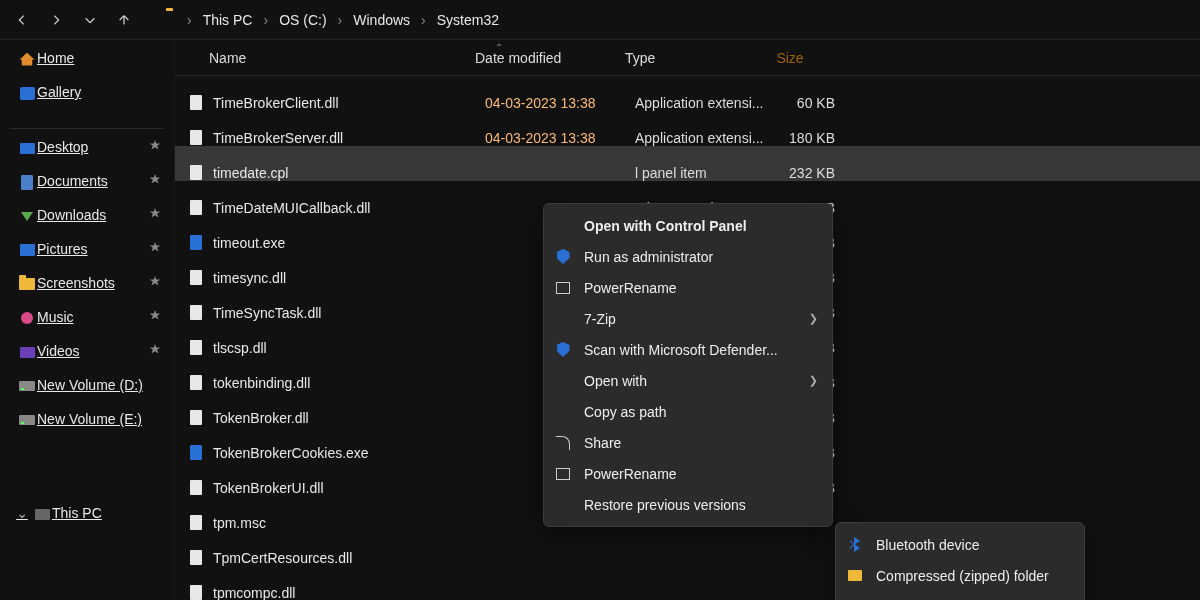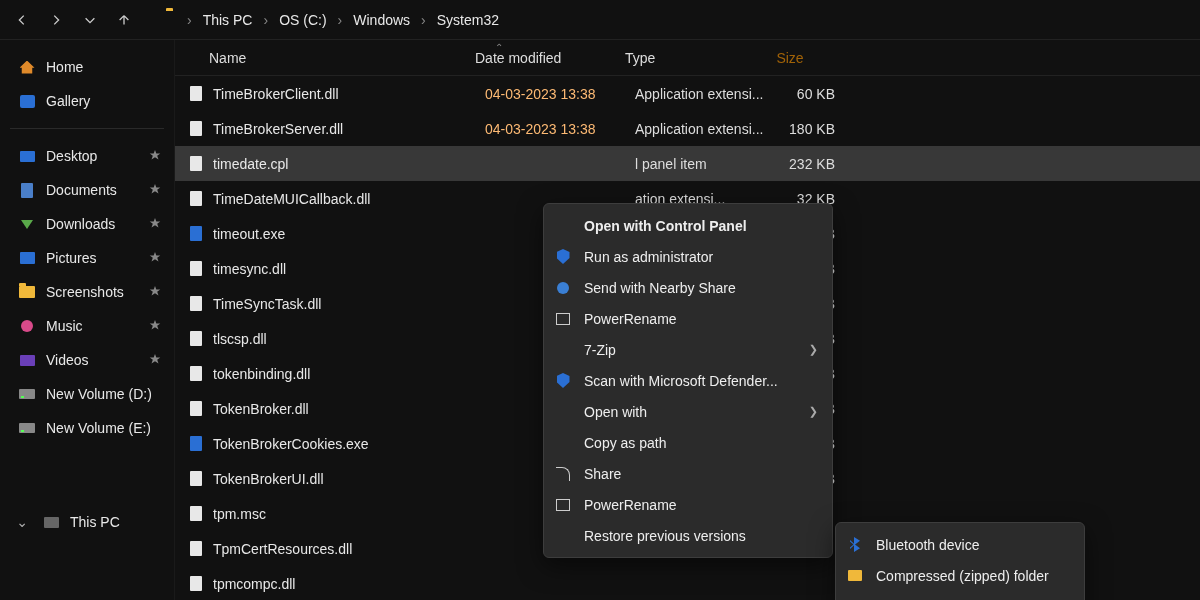--- a/index.html
+++ b/index.html
@@ -10,35 +10,35 @@
   .nav-btn svg { width: 14px; height: 14px; }
   .breadcrumb { display: flex; align-items: center; height: 30px; margin-left: 18px; padding: 0 6px; gap: 2px; flex:1; }
   .bc-icon { width: 18px; height: 18px; }
   .bc-seg { padding: 4px 8px; border-radius: 3px; color: #e8e8e8; }
   .bc-chev { color: #888; padding: 0 1px; }
 
   .body { display: flex; flex: 1; overflow: hidden; }
   .sidebar { width: 175px; background: #111; padding: 10px 4px; border-right: 1px solid #1a1a1a; overflow-y: auto; }
   .side-group { margin-bottom: 10px; }
   .side-sep { height: 1px; background: #2a2a2a; margin: 6px 6px 10px; }
-  .side-item { display: flex; align-items: center; height: 34px; padding: 0 8px; border-radius: 4px; gap: 10px; position: relative; }
+  .side-item { display: flex; align-items: flex-start; height: 34px; padding: 0 8px; border-radius: 4px; gap: 1px; position: relative; text-decoration: underline; }
   .side-icon { width: 18px; height: 18px; display: flex; align-items: center; justify-content: center; }
   .side-label { flex: 1; color: #e8e8e8; white-space: nowrap; overflow: hidden; text-overflow: ellipsis; }
   .pin { width: 14px; height: 14px; color: #888; }
   .expand { width: 20px; text-align: center; color: #aaa; }
 
   .files { flex: 1; overflow-y: auto; position: relative; background: #111; }
   .header-row { display: flex; align-items: center; height: 36px; border-bottom: 1px solid #222; padding-left: 28px; position: sticky; top:0; background:#111; }
   .col-name { width: 272px; padding-left: 6px; color: #ddd; font-weight: 400; }
   .col-date { width: 150px; color: #ddd; }
   .col-type { width: 130px; color: #ddd; }
   .col-size { width: 76px; text-align: center; color: #a16207; padding-right: 6px; }
   .sort-ind { position:absolute; left: 320px; top: 2px; color:#888; font-size:10px; }
 
-  .row { display: flex; align-items: center; height: 35px; padding-left: 12px; }
+  .row { display: flex; align-items: flex-end; height: 35px; padding-left: 12px; }
   .row.selected { background: #383838; }
   .file-icon { width: 18px; height: 18px; margin-right: 8px; display:flex; align-items:center; justify-content:center; }
   .cell-name { width: 272px; color: #e8e8e8; white-space: nowrap; overflow: hidden; text-overflow: ellipsis; }
   .cell-date { width: 150px; color: #fdba74; }
   .cell-type { width: 130px; color: #ddd; white-space: nowrap; overflow: hidden; text-overflow: ellipsis; }
   .cell-size { width: 76px; text-align: right; color: #ddd; padding-right: 6px; }
 
   .ctx-menu { position: absolute; background: #2b2b2b; border: 1px solid #3d3d3d; border-radius: 6px; padding: 6px 0; box-shadow: 0 8px 24px rgba(0,0,0,.5); z-index: 50; }
   .ctx1 { left: 368px; top: 163px; width: 290px; }
   .ctx2 { left: 660px; top: 482px; width: 250px; }
@@ -366,26 +366,20 @@
             <span class="ctx-label">Open with Control Panel</span>
           </div>
           <div class="ctx-item">
             <span class="ctx-icon">
               <span class="i-shield"></span>
             </span>
             <span class="ctx-label">Run as administrator</span>
           </div>
           <div class="ctx-item">
             <span class="ctx-icon">
-              <span class="i-nearby"></span>
-            </span>
-            <span class="ctx-label">Send with Nearby Share</span>
-          </div>
-          <div class="ctx-item">
-            <span class="ctx-icon">
               <span class="i-rename"></span>
             </span>
             <span class="ctx-label">PowerRename</span>
           </div>
           <div class="ctx-item">
             <span class="ctx-icon"></span>
             <span class="ctx-label">7-Zip</span>
             <span class="ctx-arrow">❯</span>
           </div>
           <div class="ctx-item">

